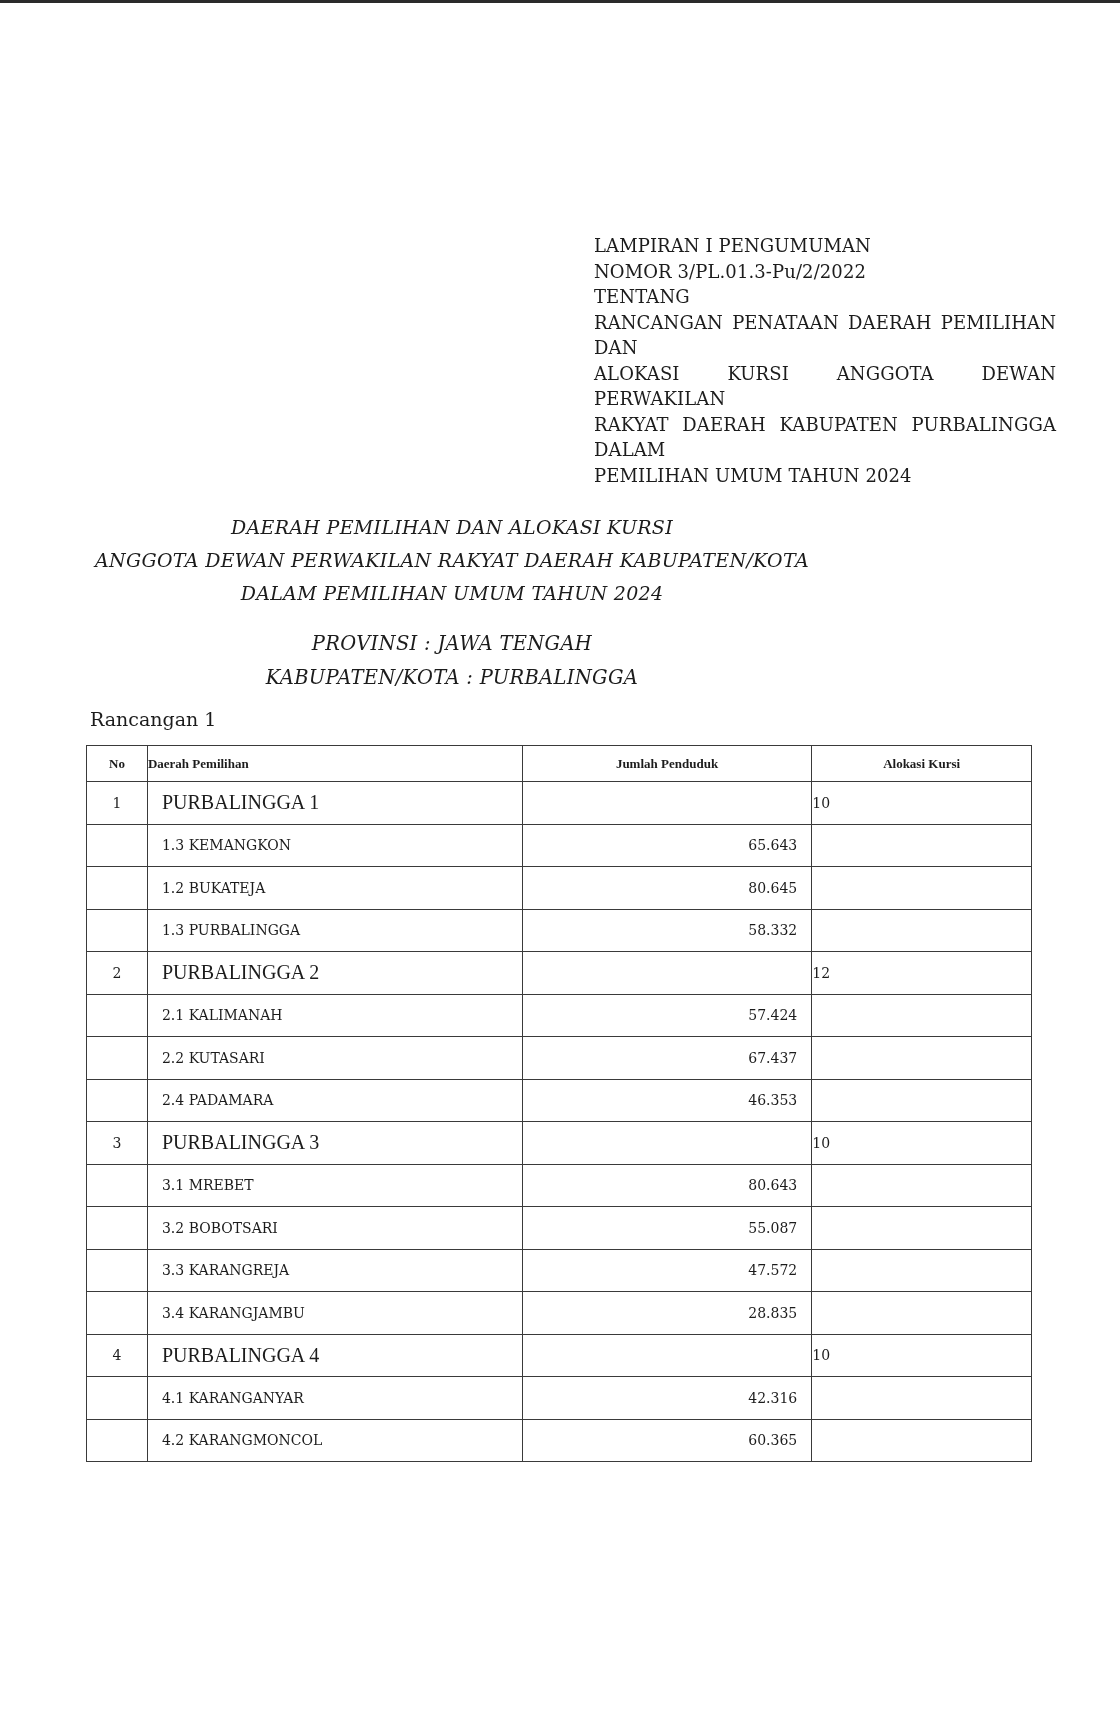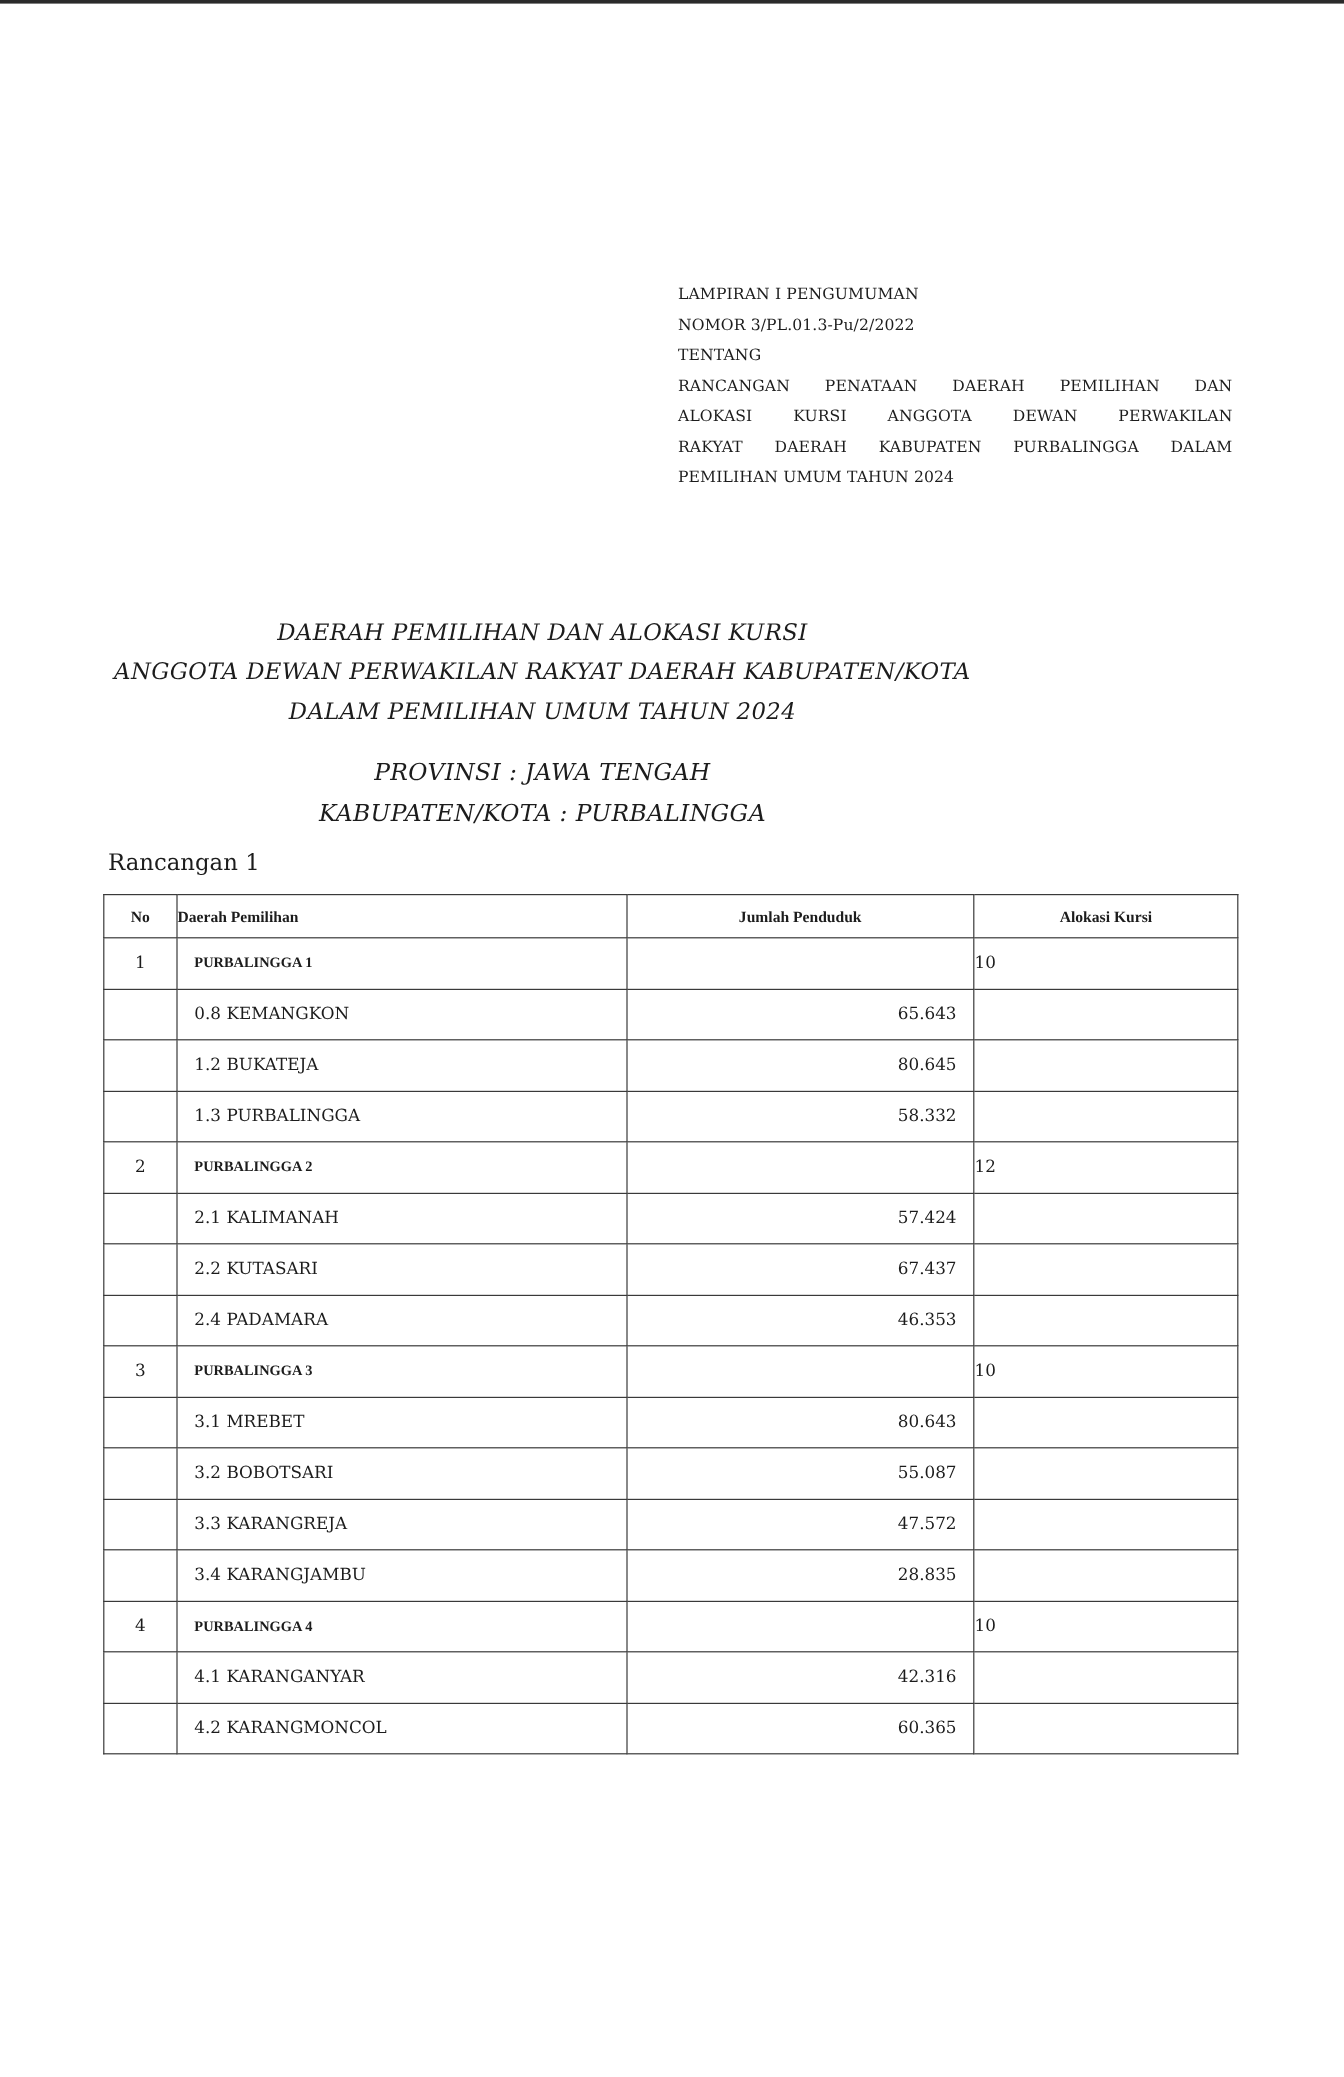--- a/index.html
+++ b/index.html
@@ -2,43 +2,43 @@
 <html><head>
 <meta charset="utf-8">
 <style>
   html, body { margin: 0; padding: 0; background: #ffffff; }
   body {
     width: 1120px; height: 1731px; position: relative; overflow: hidden;
     font-family: "DejaVu Serif", "Liberation Serif", serif; color: #1c1c1c;
   }
   .topline { position: absolute; left: 0; top: 0; width: 1120px; height: 3px; background: #2a2a2a; }
   .lampiran {
-    position: absolute; left: 565px; top: 233px; width: 462px;
-    font-size: 13px; line-height: 25.5px; letter-spacing: 0.1px;
+    position: absolute; left: 594px; top: 233px; width: 462px;
+    font-size: 18px; line-height: 25.5px; letter-spacing: 0.1px;
   }
   .lampiran .line { display: block; white-space: nowrap; }
   .lampiran .just { text-align: justify; text-align-last: justify; white-space: normal; }
   .title {
     position: absolute; left: 0; width: 904px; text-align: center;
     font-size: 19px; line-height: 33px; letter-spacing: 0.3px; font-style: italic;
   }
   .title1 { top: 511px; }
   .title2 { top: 627px; font-size: 19.5px; line-height: 34px; }
   .rancangan { position: absolute; left: 90px; top: 708px; font-size: 19px; }
   table.kursi {
     position: absolute; left: 86px; top: 745px; width: 946px;
     border-collapse: collapse; font-size: 14px;
   }
   table.kursi th, table.kursi td { border: 1.5px solid #3a3a3a; height: 41.5px; padding: 0; }
   table.kursi th { height: 35px; font-weight: bold; font-size: 13px; font-family: "Liberation Serif", serif; }
   .c-no { width: 62px; text-align: center; }
   .c-dp { width: 370px; text-align: left; padding-left: 14px !important; }
   .c-jp { width: 285px; text-align: right; padding-right: 14px !important; }
   .c-ak { width: 227px; }
-  tr.group .c-dp { font-weight: bold; font-family: "Liberation Serif", serif; font-size: 12px; }
+  tr.group .c-dp { font-weight: normal; font-family: "Liberation Serif", serif; font-size: 20px; }
   th.c-dp { padding-left: 0 !important; }
   th.c-jp { text-align: center; padding-right: 0 !important; }
 </style>
 </head>
 <body>
 
 <div class="topline"></div>
 
 <div class="lampiran">
   <span class="line">LAMPIRAN I PENGUMUMAN</span>
@@ -74,21 +74,21 @@
   </thead>
   <tbody>
     <tr class="group">
       <td class="c-no">1</td>
       <td class="c-dp">PURBALINGGA 1</td>
       <td class="c-jp"></td>
       <td class="c-ak">10</td>
     </tr>
     <tr>
       <td class="c-no"></td>
-      <td class="c-dp">0.8 KEMANGKON</td>
+      <td class="c-dp">1.3 KEMANGKON</td>
       <td class="c-jp">65.643</td>
       <td class="c-ak"></td>
     </tr>
     <tr>
       <td class="c-no"></td>
       <td class="c-dp">1.2 BUKATEJA</td>
       <td class="c-jp">80.645</td>
       <td class="c-ak"></td>
     </tr>
     <tr>

